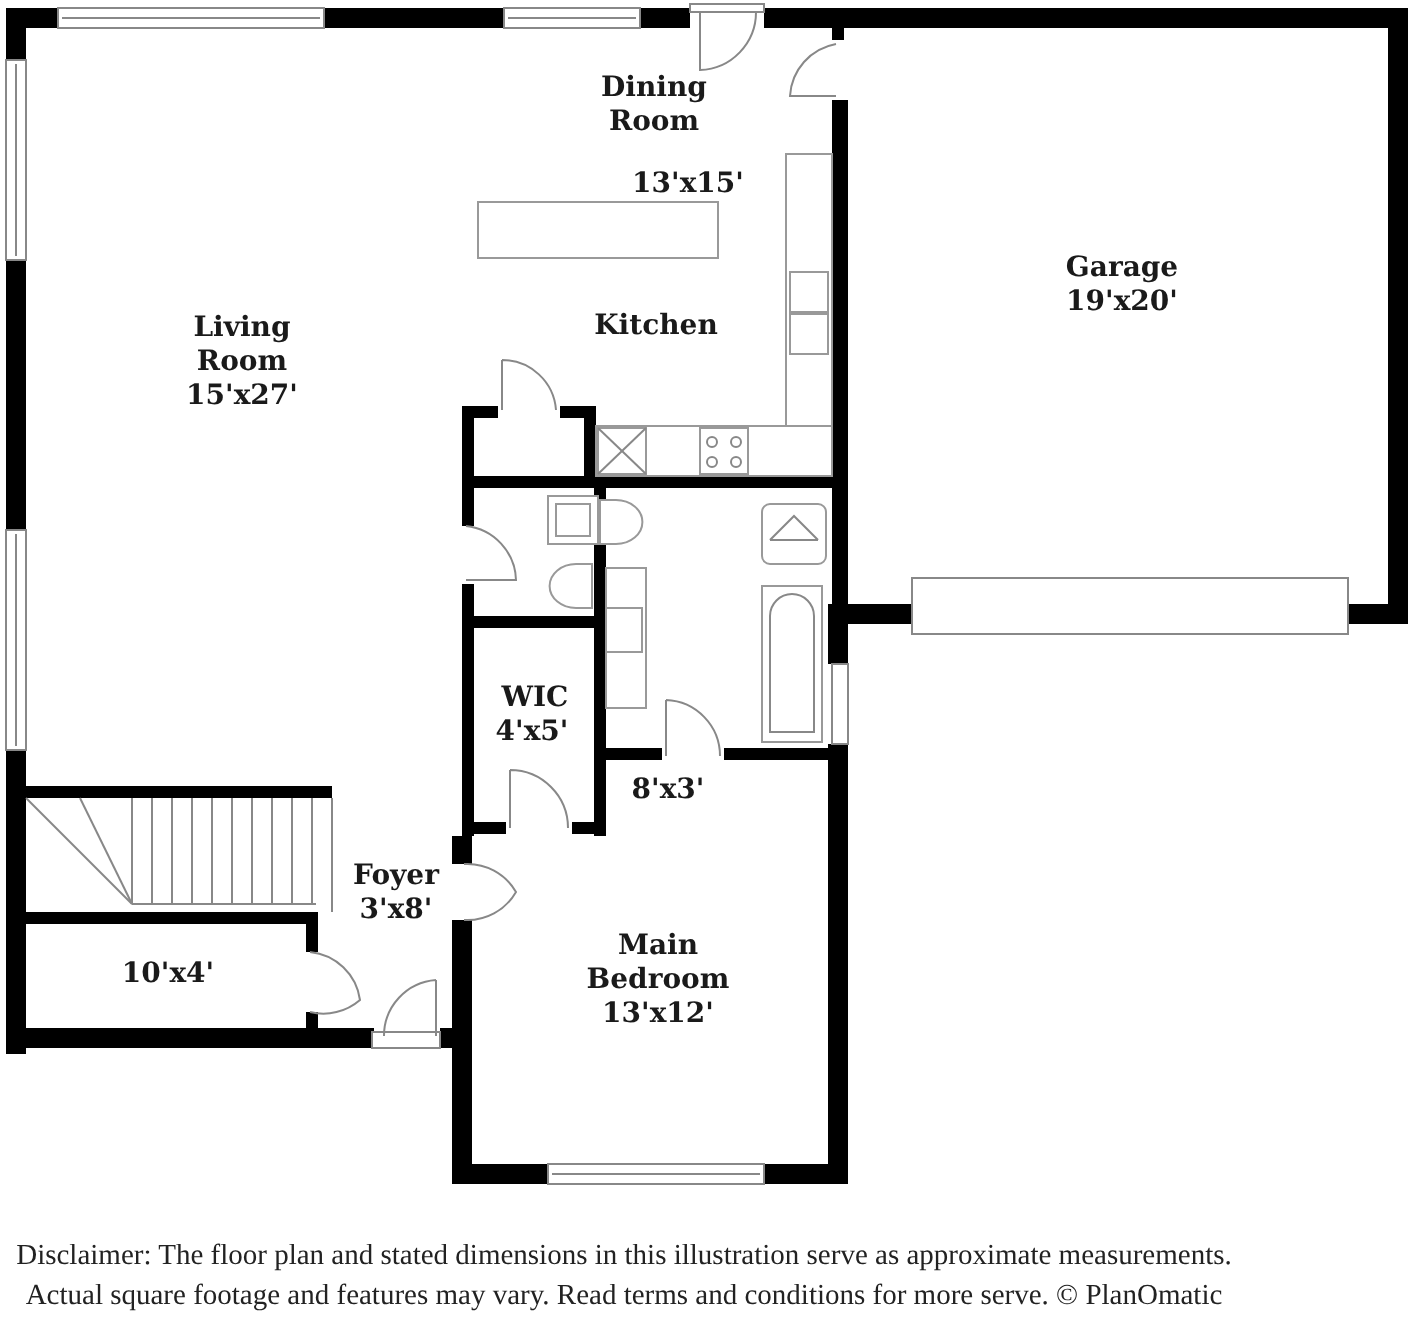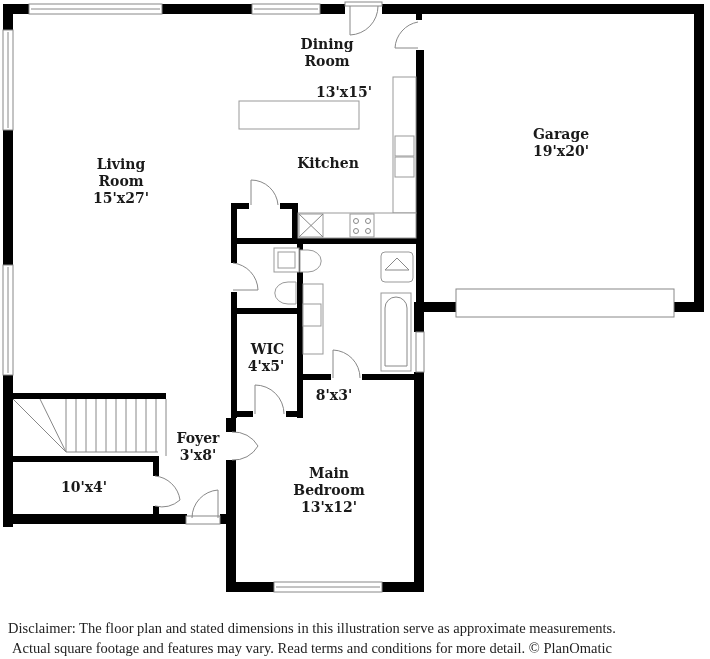--- a/index.html
+++ b/index.html
@@ -211,14 +211,14 @@
   <span>10'x4'</span>
 </div>
 <div class="lbl" style="left:329px; top:465px;">
   <span>Main</span>
   <span>Bedroom</span>
   <span>13'x12'</span>
 </div>
 
 <div id="disclaimer">
   <span>Disclaimer: The floor plan and stated dimensions in this illustration serve as approximate measurements.</span>
-  <span>Actual square footage and features may vary. Read terms and conditions for more detail. © PlanOmatic</span>
+  <span>Actual square footage and features may vary. Read terms and conditions for more serve. © PlanOmatic</span>
 </div>
 
 </body></html>

